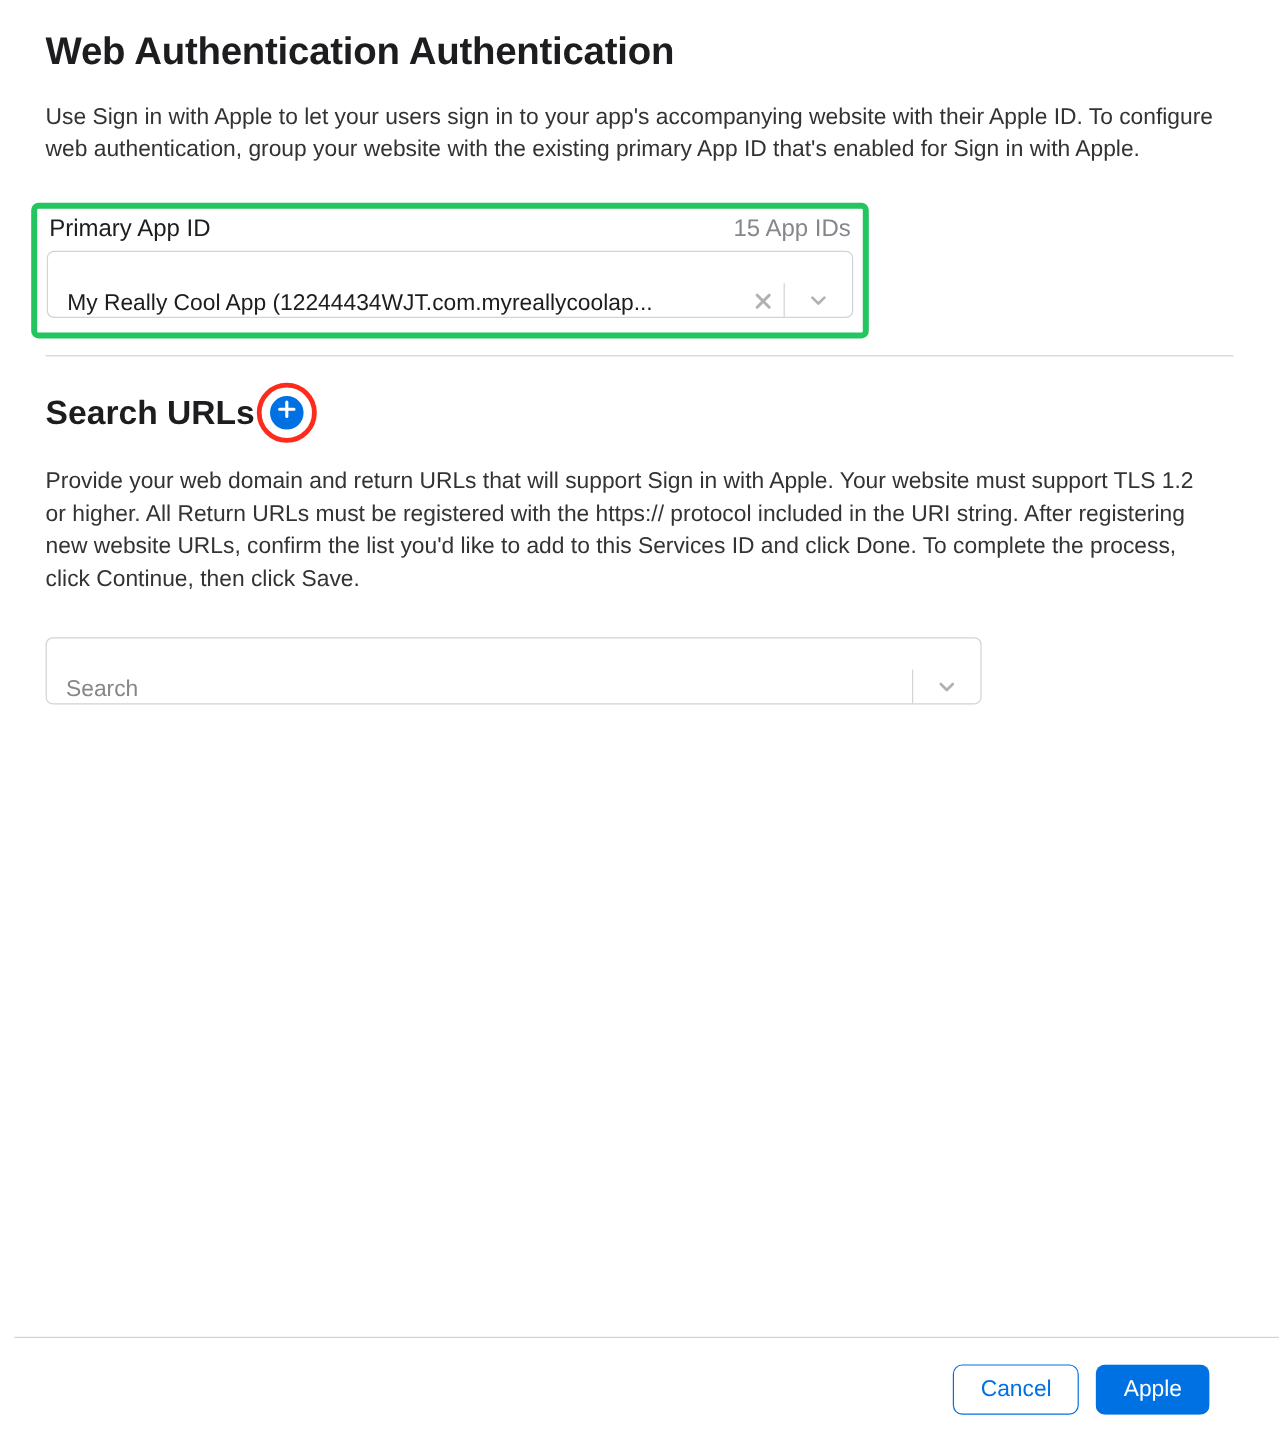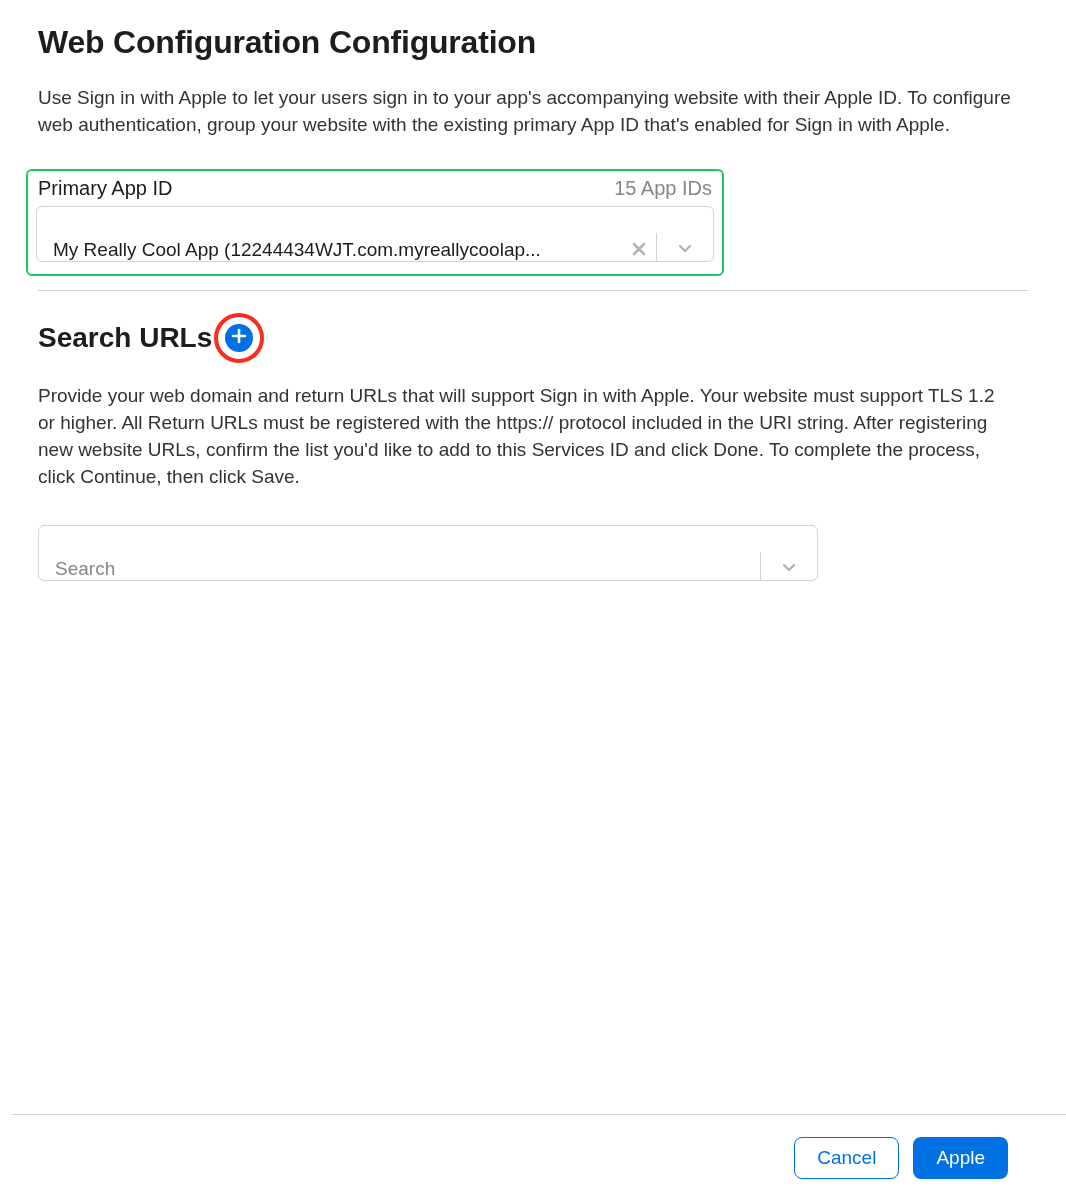--- a/index.html
+++ b/index.html
@@ -26,21 +26,21 @@
     margin-top: 10px;
   }
   .intro {
     font-size: 19px;
     line-height: 1.42;
     color: #333;
     margin-bottom: 30px;
     max-width: 990px;
   }
   .highlight-box {
-    border: 2px solid #22c55e;
+    border: 5px solid #22c55e;
     border-radius: 6px;
     padding: 6px 8px 12px 8px;
     margin-left: -12px;
     margin-right: 304px;
     margin-bottom: 14px;
   }
   .field-header {
     display: flex;
     justify-content: space-between;
     align-items: baseline;
@@ -170,21 +170,21 @@
   }
   .btn-primary {
     background: #0071e3;
     color: #fff;
   }
 </style>
 </head>
 <body>
 
 <div class="content">
-  <h1 class="page-title">Web Configuration Configuration</h1>
+  <h1 class="page-title">Web Authentication Authentication</h1>
   <p class="intro">Use Sign in with Apple to let your users sign in to your app's accompanying website with their Apple ID. To configure web authentication, group your website with the existing primary App ID that's enabled for Sign in with Apple.</p>
 
   <div class="highlight-box">
     <div class="field-header">
       <span class="field-label">Primary App ID</span>
       <span class="field-count">15 App IDs</span>
     </div>
     <div class="select-box">
       <div class="select-value">My Really Cool App (12244434WJT.com.myreallycoolap...</div>
       <div class="clear-btn">

